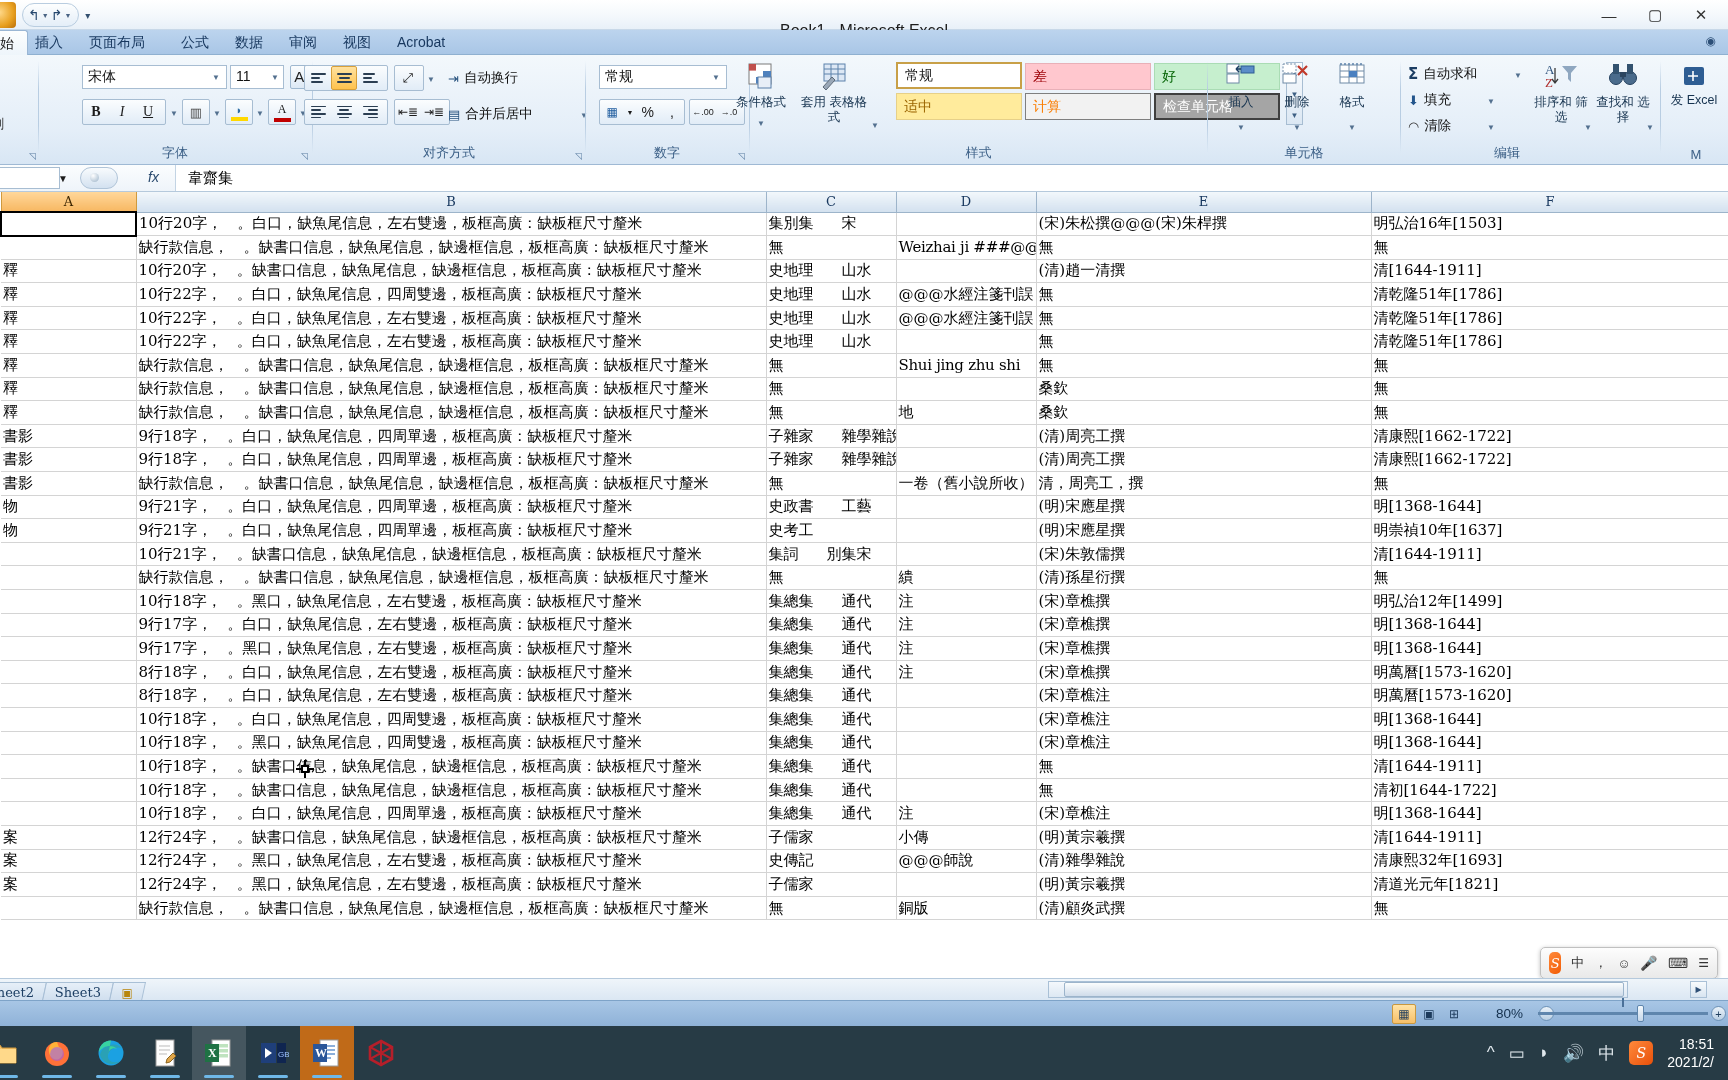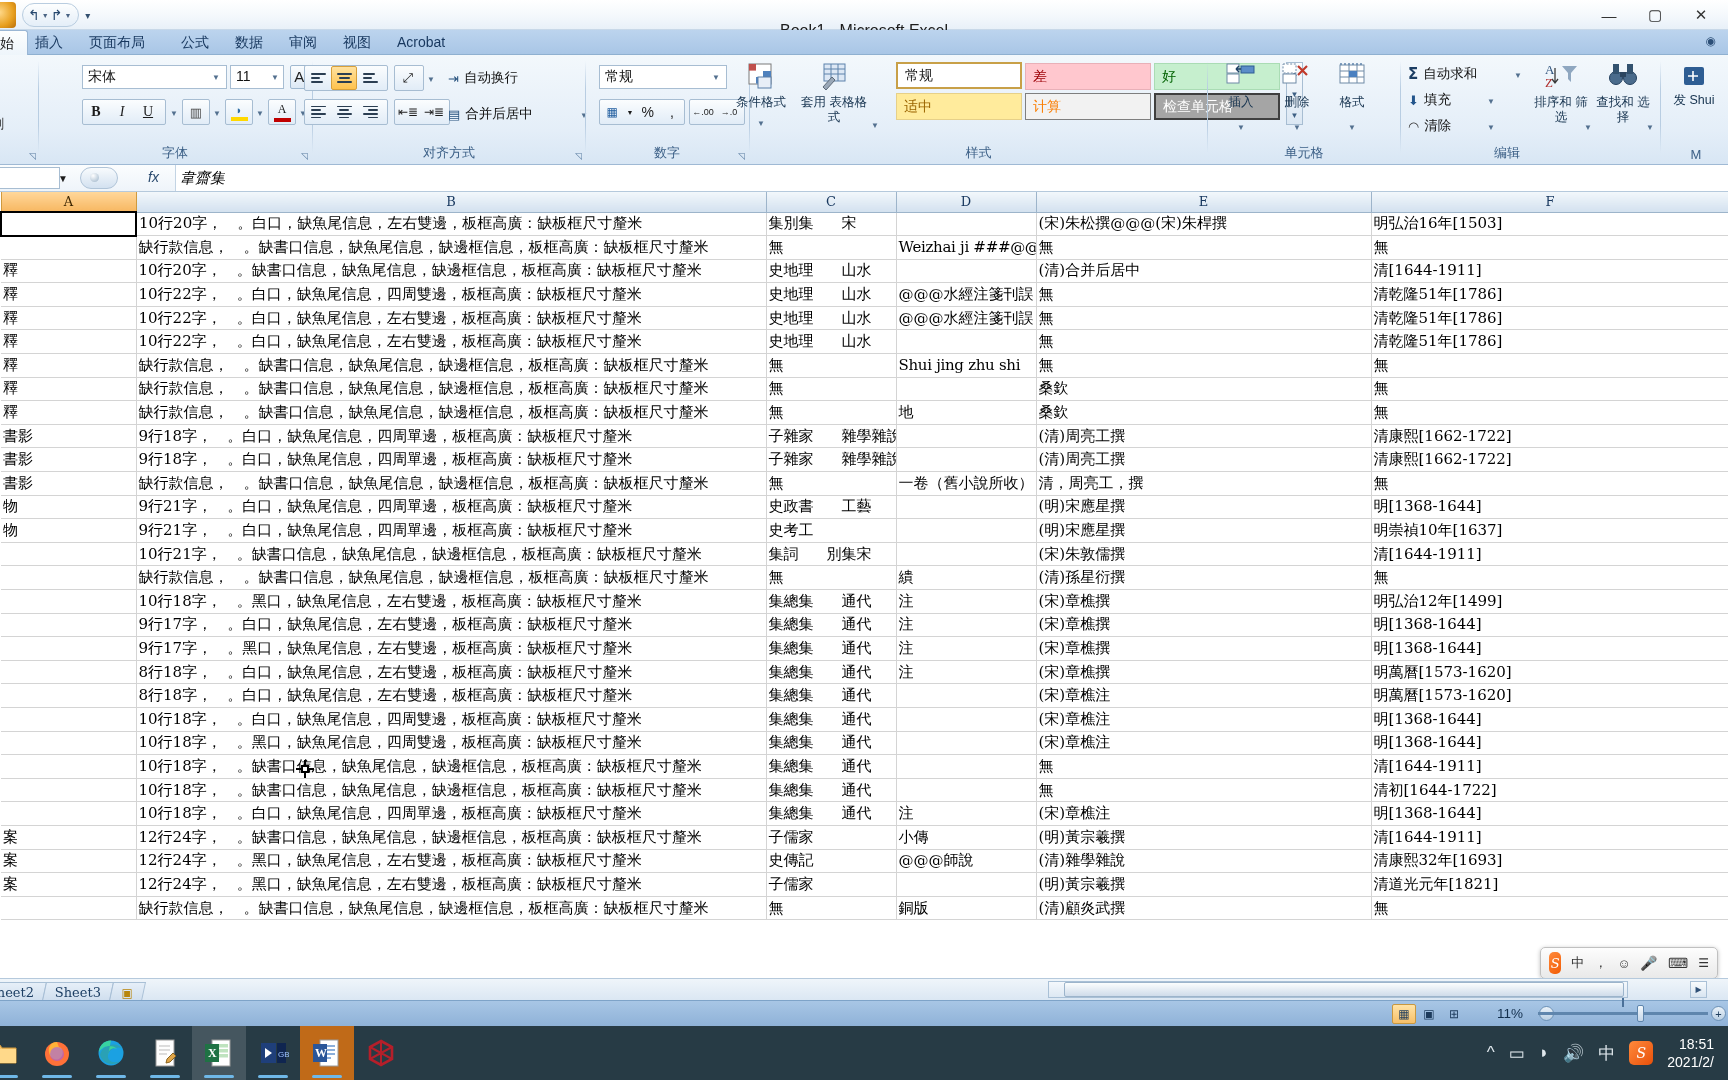--- a/index.html
+++ b/index.html
@@ -169,21 +169,21 @@
   .nb-arrow { position: absolute; left: 58px; top: 8px; font-size: 10px; color: #1c1c1c; }
   .fbar-sep { position: absolute; left: 80px; top: 2px; width: 38px; height: 22px;
     border: 1px solid #b0c4d8; border-radius: 11px;
     background: linear-gradient(to bottom,#f8fbfd,#d3e1f0); }
   .fbar-dot { position: absolute; left: 90px; top: 8px; width: 9px; height: 9px; border-radius: 50%;
     background: radial-gradient(circle at 35% 30%, #fff, #9ab2c8); }
   .fx { position: absolute; left: 148px; top: 4px; font-size: 14px; font-style: italic; color: #2a4a6e; }
   .fbar-input {
     position: absolute; left: 175px; top: 0; right: 0; height: 26px; line-height: 26px;
     background: #fff; border-left: 1px solid #c3d4e4;
-    font-family: "DejaVu Serif", serif; font-size: 15px; color: #000; padding-left: 4px; font-style: italic;
+    font-family: "DejaVu Serif", serif; font-size: 15px; color: #000; padding-left: 12px;
   }
 
   
   .gridwrap { position: absolute; left: 0; top: 192px; width: 1728px; height: 786px; background: #fff; }
   table.grid { border-collapse: collapse; table-layout: fixed; width: 1728px; }
   table.grid th {
     height: 20px; font-weight: normal; font-size: 13px;
     font-family: "DejaVu Serif", serif; color: #17375e;
     background: linear-gradient(to bottom,#f2f7fb,#d3e1ef);
     border: 1px solid #9db4ca; border-top: none;
@@ -649,21 +649,21 @@
     <div class="grp" style="left:1664px;width:64px;">
       <div class="grp-body">
         <div class="bigbtn" style="left:0;top:8px;width:60px;">
           <span class="glyph" style="width:26px;height:24px;display:block;">
             <svg width="26" height="24" viewBox="0 0 26 24">
                 <rect x="3" y="2" width="20" height="18" rx="2" fill="#2e5d93"></rect>
                 <path d="M7 11 h10 M12 6 v10" stroke="#fff" stroke-width="1.6"></path>
               </svg>
           </span>
           <span>发</span>
-          <span>Shui</span>
+          <span>Excel</span>
         </div>
       </div>
       <div class="grp-label">M</div>
     </div>
   </div>
 
   <div class="fbar">
     <div class="namebox"></div>
     <div class="nb-arrow">▼</div>
     <div class="fbar-sep"></div>
@@ -707,21 +707,21 @@
             <td><span class="cspan ">無</span></td>
             <td class="mono">Weizhai ji ###@@@</td>
             <td>無</td>
             <td>無</td>
           </tr>
           <tr>
             <td class="colA">釋</td>
             <td>10行20字，　。缺書口信息，缺魚尾信息，缺邊框信息，板框高廣：缺板框尺寸釐米</td>
             <td><span class="cspan ">史</span><span class="cspan s2">地理</span><span class="cspan s3">山水</span></td>
             <td></td>
-            <td>(清)合并后居中</td>
+            <td>(清)趙一清撰</td>
             <td>清[1644-1911]</td>
           </tr>
           <tr>
             <td class="colA">釋</td>
             <td>10行22字，　。白口，缺魚尾信息，四周雙邊，板框高廣：缺板框尺寸釐米</td>
             <td><span class="cspan ">史</span><span class="cspan s2">地理</span><span class="cspan s3">山水</span></td>
             <td>@@@水經注箋刊誤</td>
             <td>無</td>
             <td>清乾隆51年[1786]</td>
           </tr>
@@ -964,21 +964,21 @@
     <div class="hsb-thumb"></div>
     <div class="hsb-arrow" style="left:1690px;">▶</div>
   </div>
 
   <div class="status">
     <div class="viewbtns">
       <div class="viewbtn on">▦</div>
       <div class="viewbtn">▣</div>
       <div class="viewbtn">⊞</div>
     </div>
-    <div class="zoomtxt">11%</div>
+    <div class="zoomtxt">80%</div>
     <div class="zoomcirc" style="right:174px;">−</div>
     <div class="zoomslider"></div>
     <div class="zoommark" style="right:104px;"></div>
     <div class="zoomthumb"></div>
     <div class="zoomcirc" style="right:2px;">+</div>
   </div>
 
   <div class="taskbar">
     <div class="tasks" style="left:-24px;">
       <div class="task">

